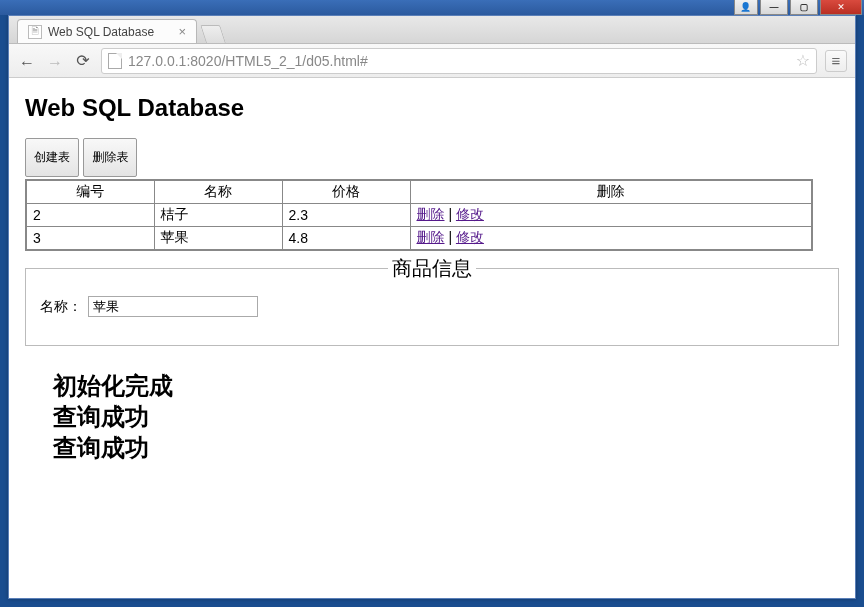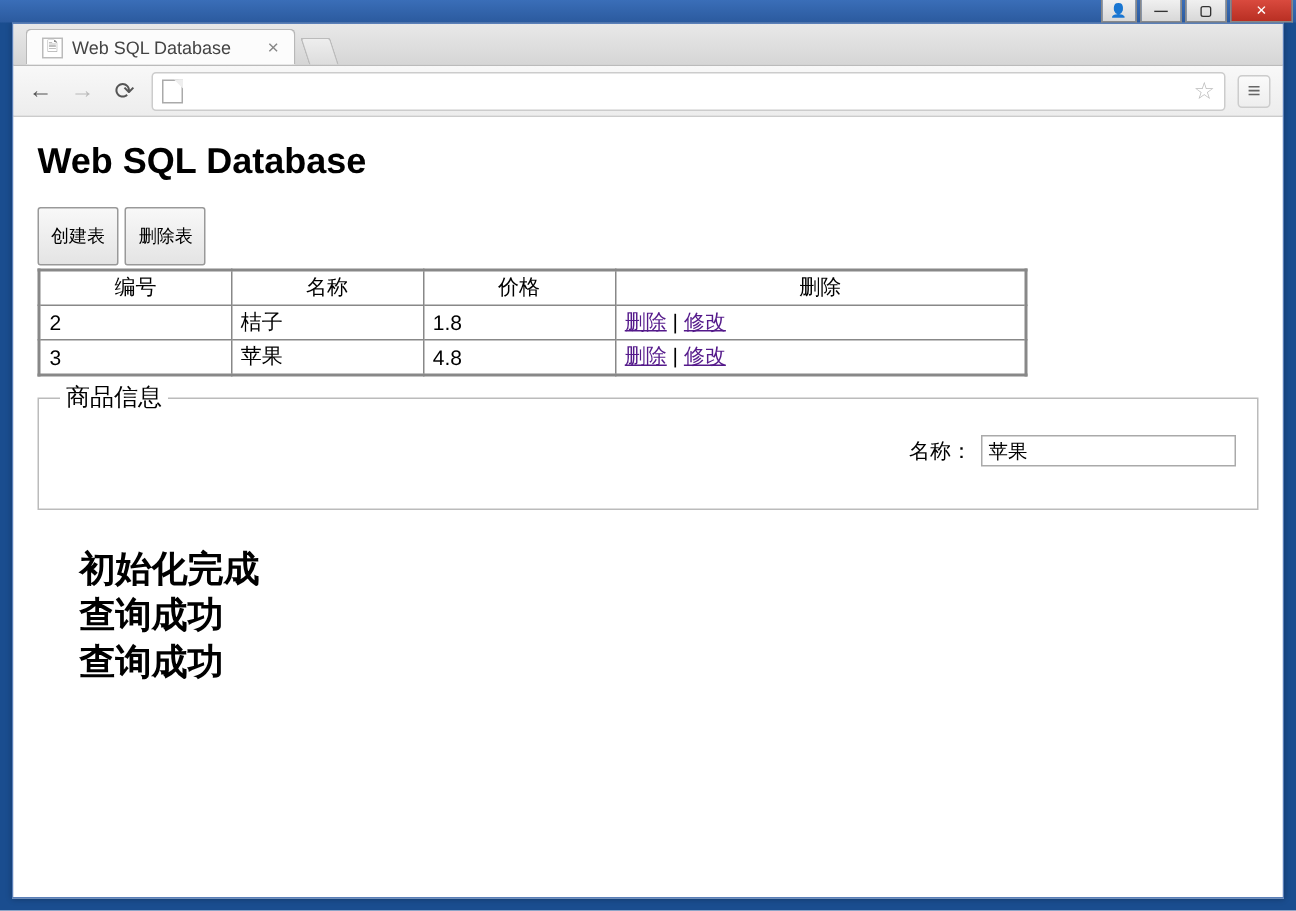--- a/index.html
+++ b/index.html
@@ -31,32 +31,32 @@
     .star-icon { font-size: 16px; color: #bbb; cursor: pointer; }
     .menu-btn { width: 22px; height: 22px; border: 1px solid #ccc; border-radius: 3px; display: flex; align-items: center; justify-content: center; font-size: 15px; color: #666; cursor: pointer; background: linear-gradient(#fafafa, #eee); }
 
     .viewport { flex: 1; overflow: auto; padding: 16px; background: #fff; }
 
     h2.page-title { font-size: 24px; font-weight: bold; margin-bottom: 16px; color: #000; }
 
     .toolbar { margin-bottom: 2px; }
     .toolbar button, .form-area button { font-size: 12px; padding: 10px 8px; background: linear-gradient(#f8f8f8, #e4e4e4); border: 1px solid #999; border-radius: 2px; cursor: pointer; font-family: inherit; }
 
-    table.data-table { border-collapse: collapse; width: 660px; border: 2px solid #888; }
+    table.data-table { border-collapse: collapse; width: 788px; border: 2px solid #888; }
     table.data-table th, table.data-table td { border: 1px solid #888; padding: 2px 6px; font-size: 14px; text-align: left; font-weight: normal; }
     table.data-table th { text-align: center; font-weight: normal; }
     table.data-table col.c1 { width: 128px; }
     table.data-table col.c2 { width: 128px; }
     table.data-table col.c3 { width: 128px; }
     table.data-table col.c4 { width: auto; }
     .action-link { color: #551a8b; text-decoration: underline; cursor: pointer; }
 
     fieldset.form-area { border: 1px solid #bbb; margin-top: 4px; padding: 14px 14px 14px 14px; }
-    fieldset.form-area legend { font-size: 16px; padding: 0 4px; }
-    .form-row { margin-bottom: 14px; font-size: 14px; display: flex; align-items: center; gap: 6px; justify-content: flex-end; }
+    fieldset.form-area legend { font-size: 20px; padding: 0 4px; text-align: center; }
+    .form-row { margin-bottom: 14px; font-size: 14px; display: flex; align-items: center; gap: 6px; }
     .form-row input { width: 170px; height: 21px; border: 1px solid #aaa; padding: 0 4px; font-size: 13px; font-family: inherit; }
 
     .status { margin-top: 24px; margin-left: 28px; }
     .status h2 { font-size: 24px; font-weight: bold; line-height: 1.3; color: #000; }
   </style>
 </head>
 <body>
 
 <div class="window-chrome">
   <div class="window-controls">
@@ -77,20 +77,21 @@
     </div>
     <div class="new-tab"></div>
   </div>
 
   <div class="addr-bar">
     <div class="nav-btn">←</div>
     <div class="nav-btn disabled">→</div>
     <div class="nav-btn">⟳</div>
     <div class="url-box">
       <span class="page-icon"></span>
+      <span>127.0.0.1:8020/HTML5_2_1/d05.html#</span>
       <span class="star-icon" style="margin-left:auto">☆</span>
     </div>
     <div class="menu-btn">≡</div>
   </div>
 
   <div class="viewport">
 
     <h2 class="page-title">Web SQL Database</h2>
 
     <div class="toolbar">
@@ -110,21 +111,21 @@
           <th>编号</th>
           <th>名称</th>
           <th>价格</th>
           <th>删除</th>
         </tr>
       </thead>
       <tbody id="tbody">
           <tr>
             <td>2</td>
             <td>桔子</td>
-            <td>1.8</td>
+            <td>2.3</td>
             <td><a class="action-link">删除</a><span> | </span><a class="action-link">修改</a></td>
           </tr>
           <tr>
             <td>3</td>
             <td>苹果</td>
             <td>4.8</td>
             <td><a class="action-link">删除</a><span> | </span><a class="action-link">修改</a></td>
           </tr>
         </tbody>
     </table>

